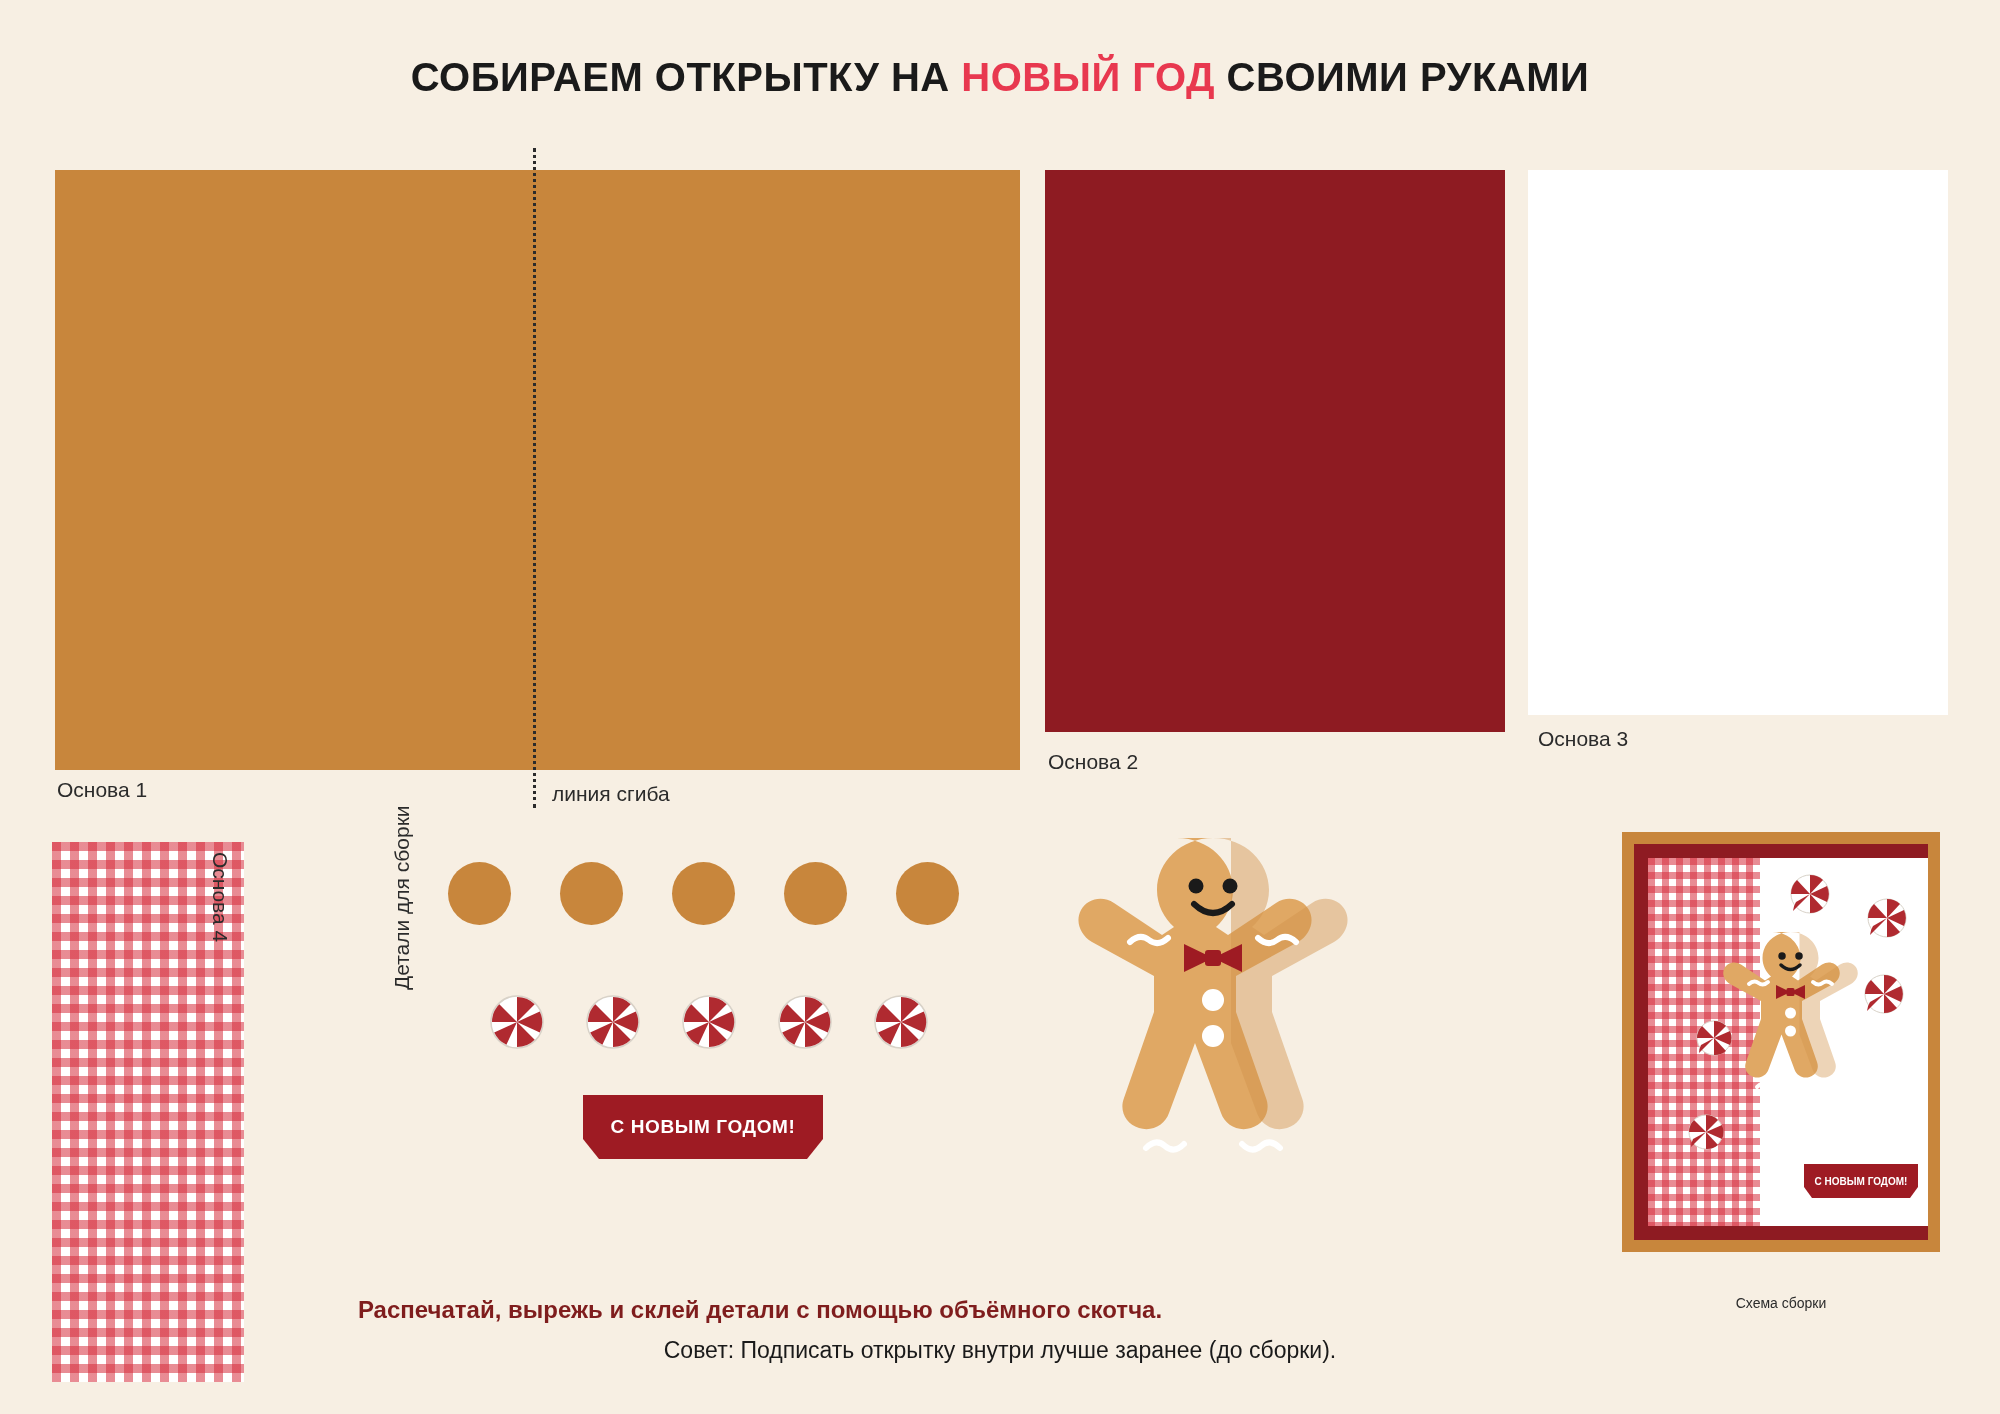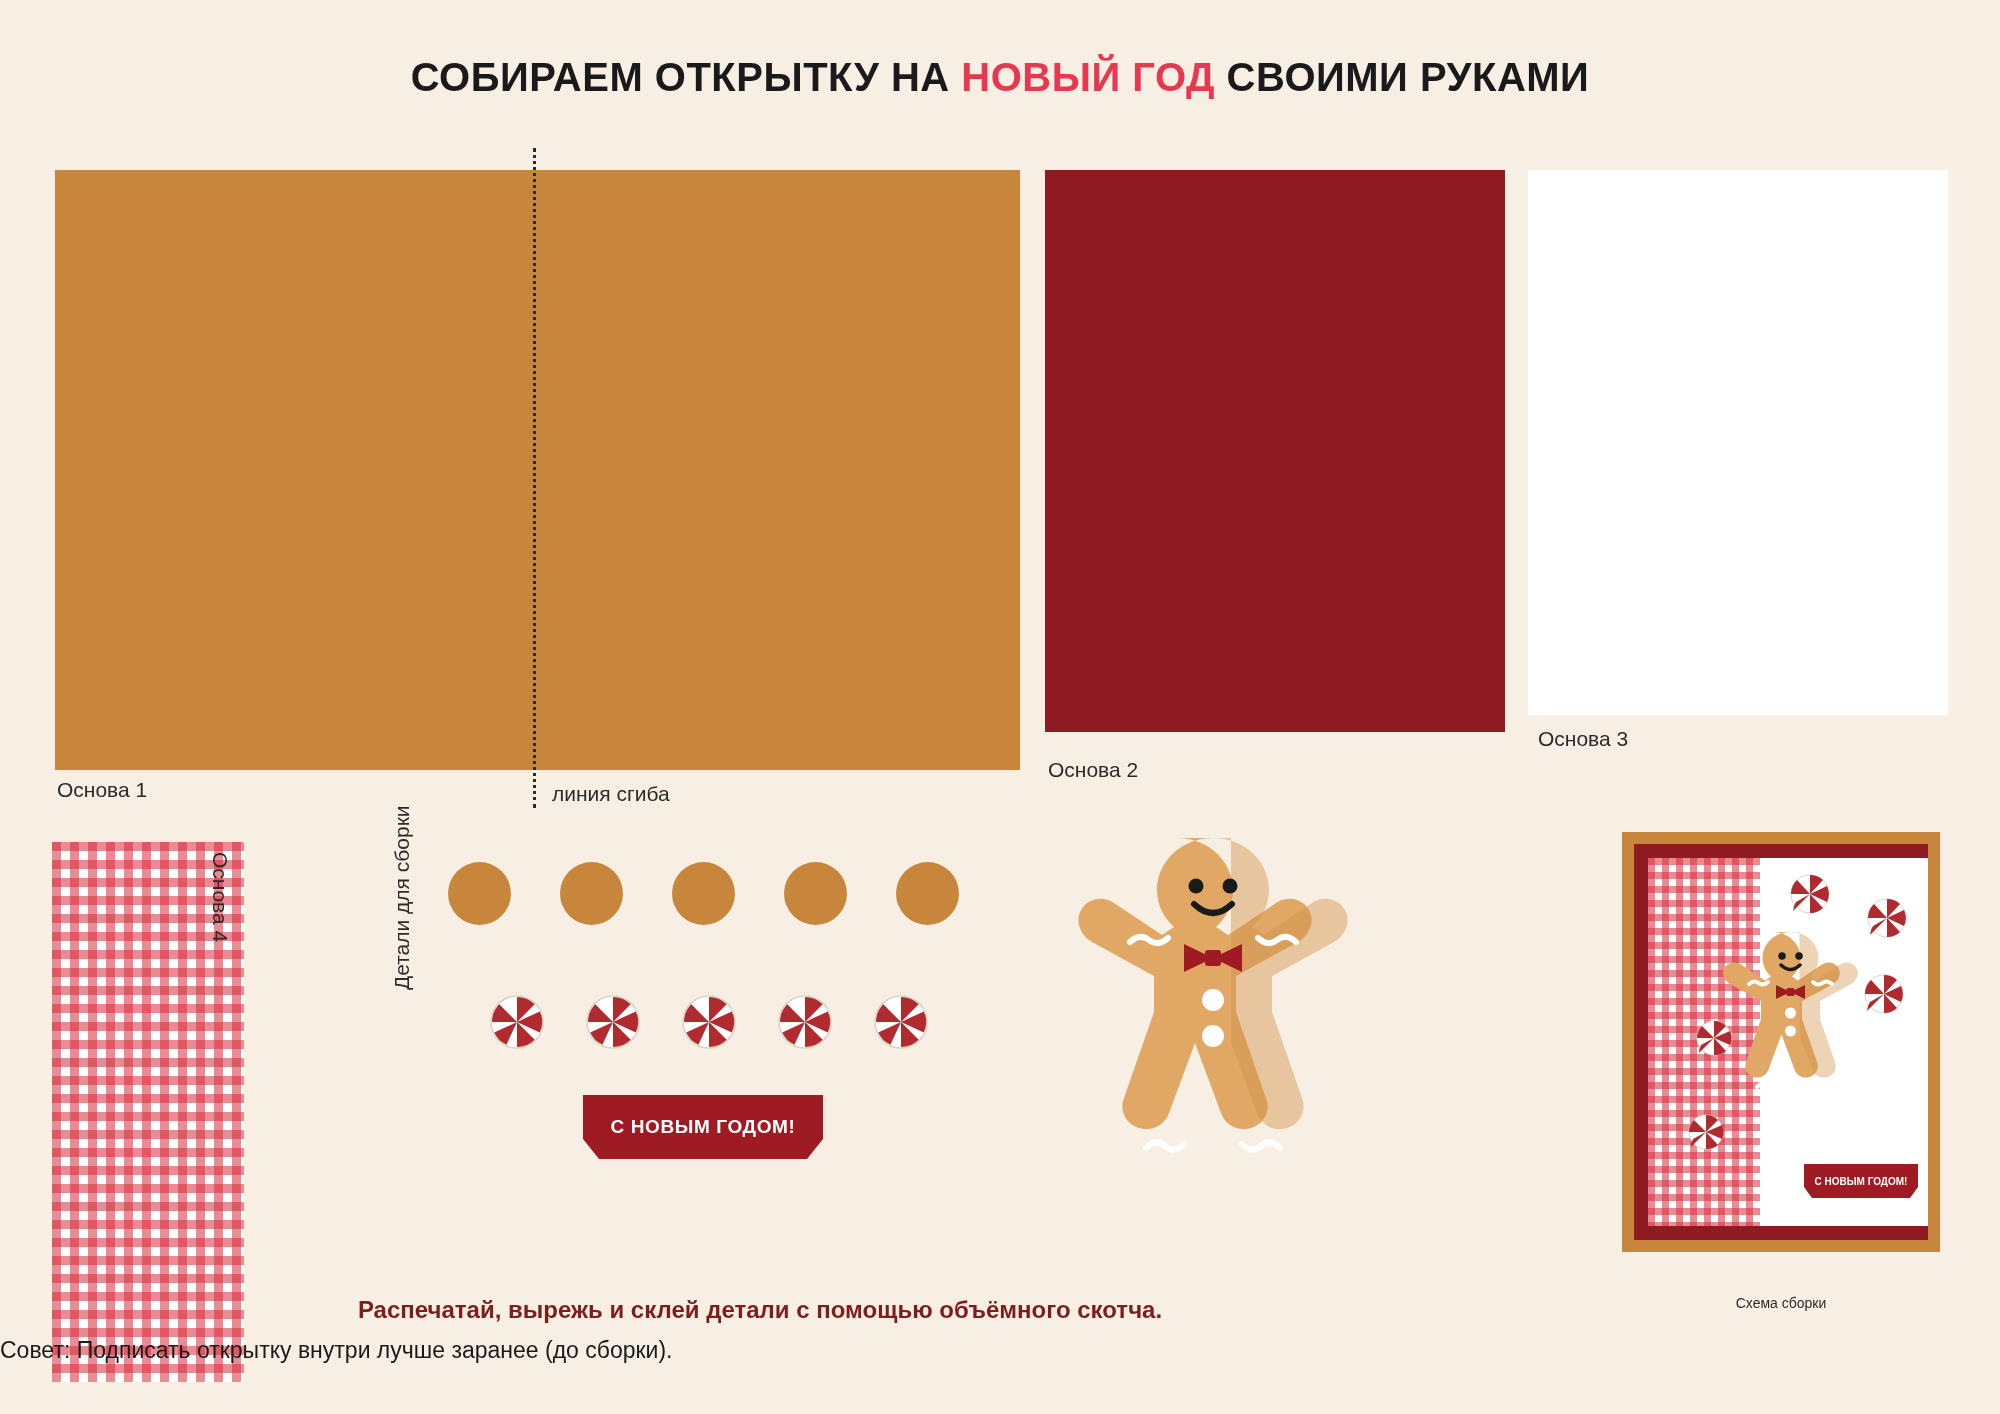--- a/index.html
+++ b/index.html
@@ -76,21 +76,20 @@
     width: 460px;
     height: 562px;
     background: #8e1b22;
   }
   .label-base2 {
     position: absolute;
     left: 1048px;
     top: 750px;
     font-size: 21px;
     color: #2b2b2b;
-    margin-top: 8px;
   }
 
   .base3 {
     position: absolute;
     left: 1528px;
     top: 170px;
     width: 420px;
     height: 545px;
     background: #ffffff;
   }
@@ -243,20 +242,21 @@
     font-weight: bold;
     color: #7f1d1d;
     padding-right: 480px;
     box-sizing: border-box;
   }
   .footer-sub {
     position: absolute;
     left: 0;
     top: 1337px;
     width: 2000px;
+    text-align: center;
     font-size: 23px;
     color: #1a1a1a;
     box-sizing: border-box;
   }
 </style>
 </head>
 <body>
 
 <div class="canvas">
 

